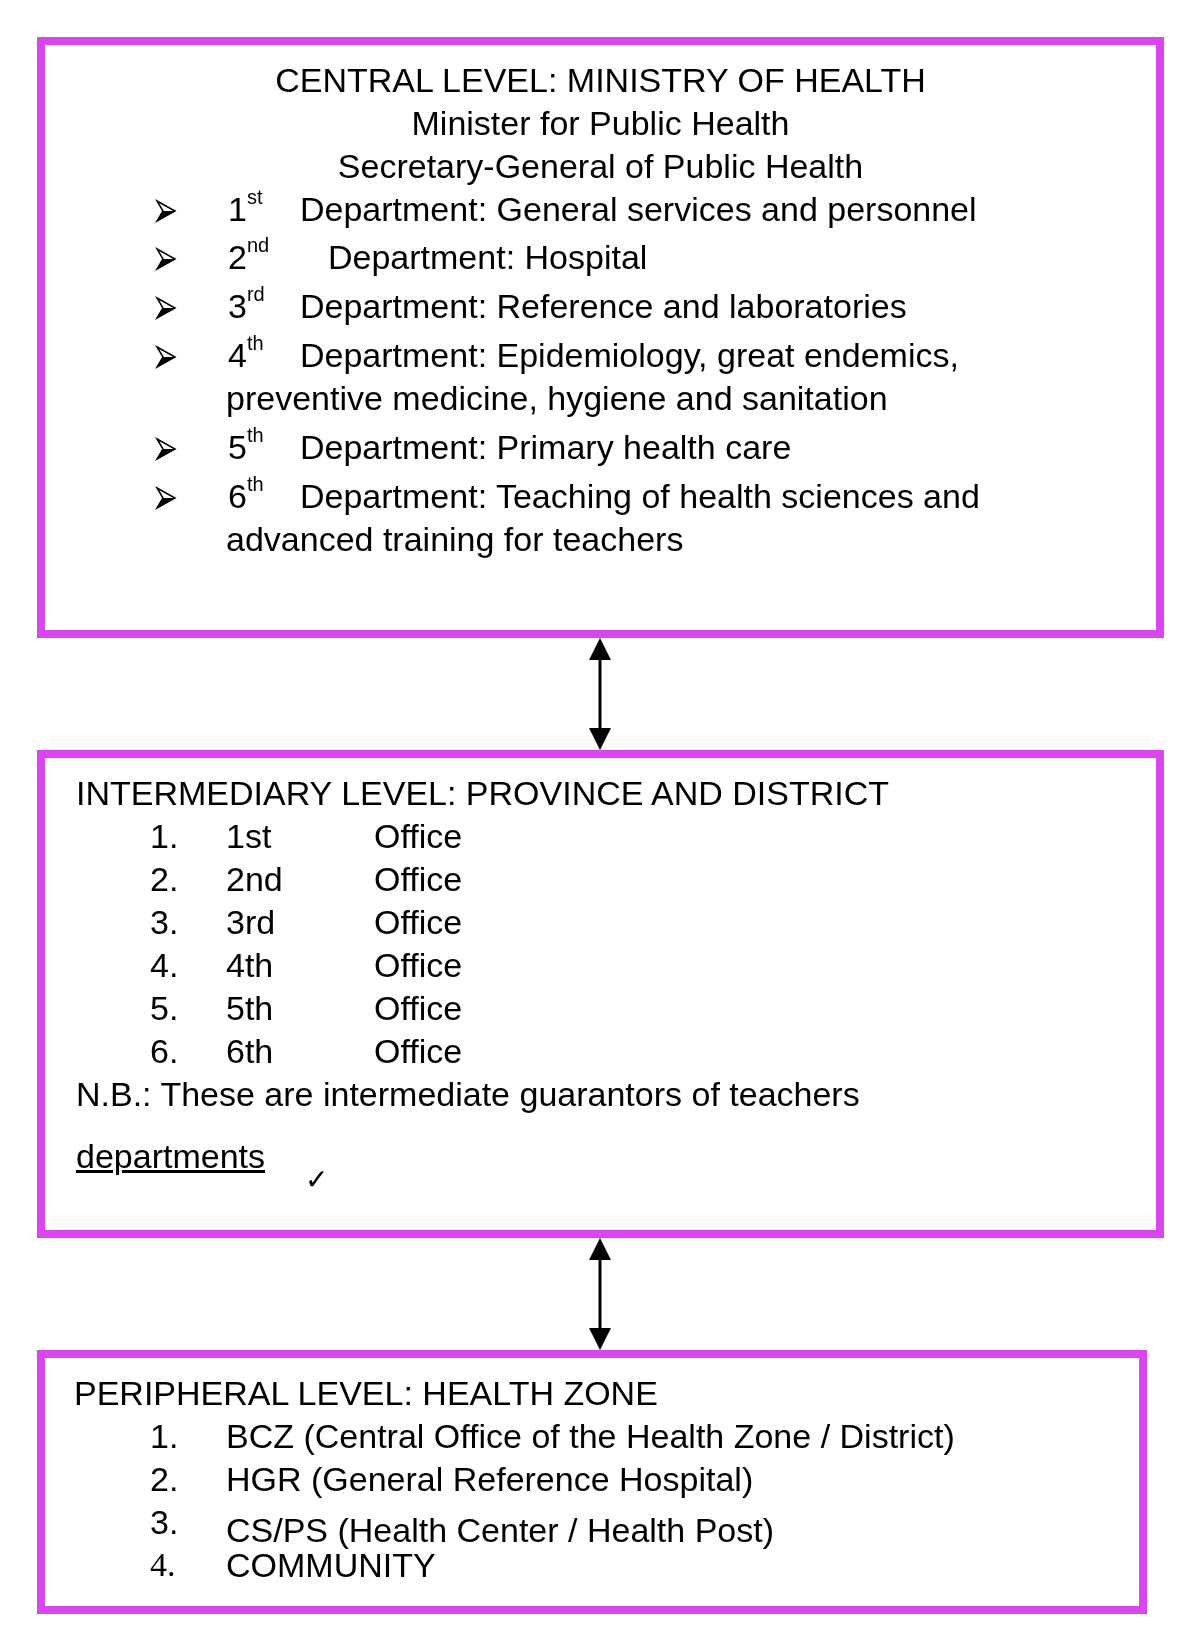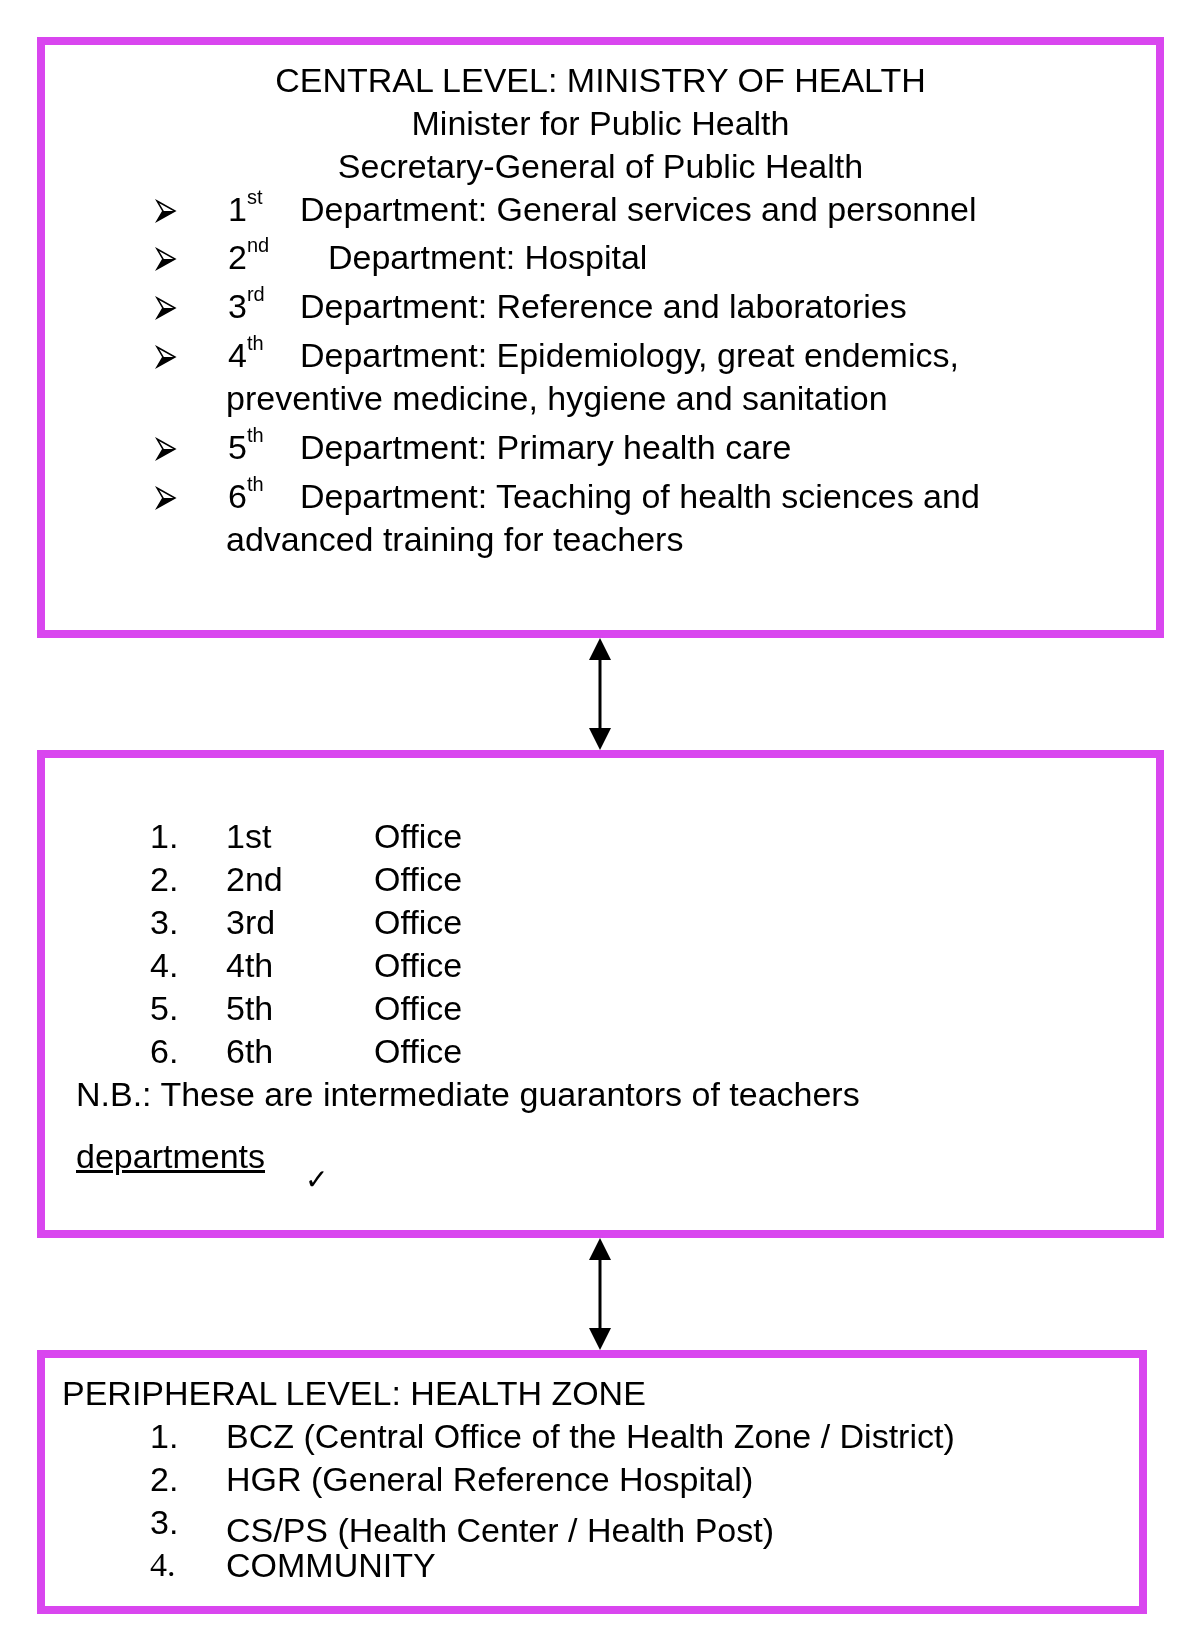--- a/index.html
+++ b/index.html
@@ -64,20 +64,21 @@
     </div>
 </div>
 
 <svg class="arrow" style="left:588px; top:638px;" width="24" height="112">
   <line x1="12" y1="18" x2="12" y2="94" stroke="#000" stroke-width="3"></line>
   <polygon points="12,0 1,22 23,22" fill="#000"></polygon>
   <polygon points="12,112 1,90 23,90" fill="#000"></polygon>
 </svg>
 
 <div class="box" id="box-inter">
+  <div class="t" style="left:31px; top:15px;">INTERMEDIARY LEVEL: PROVINCE AND DISTRICT</div>
   <div id="office-list">
       <div class="t" style="left:105px; top:58px;">1.</div>
       <div class="t" style="left:181px; top:58px;">1st</div>
       <div class="t" style="left:329px; top:58px;">Office</div>
       <div class="t" style="left:105px; top:101px;">2.</div>
       <div class="t" style="left:181px; top:101px;">2nd</div>
       <div class="t" style="left:329px; top:101px;">Office</div>
       <div class="t" style="left:105px; top:144px;">3.</div>
       <div class="t" style="left:181px; top:144px;">3rd</div>
       <div class="t" style="left:329px; top:144px;">Office</div>
@@ -96,21 +97,21 @@
   <div class="t" style="left:260px; top:402px; font-size:28px;">✓</div>
 </div>
 
 <svg class="arrow" style="left:588px; top:1238px;" width="24" height="112">
   <line x1="12" y1="18" x2="12" y2="94" stroke="#000" stroke-width="3"></line>
   <polygon points="12,0 1,22 23,22" fill="#000"></polygon>
   <polygon points="12,112 1,90 23,90" fill="#000"></polygon>
 </svg>
 
 <div class="box" id="box-periph">
-  <div class="t" style="left:17px; top:15px;">PERIPHERAL LEVEL: HEALTH ZONE</div>
+  <div class="t" style="left:29px; top:15px;">PERIPHERAL LEVEL: HEALTH ZONE</div>
   <div id="periph-list">
       <div class="t" style="left:105px; top:58px;">1.</div>
       <div class="t" style="left:181px; top:58px;">BCZ (Central Office of the Health Zone / District)</div>
       <div class="t" style="left:105px; top:101px;">2.</div>
       <div class="t" style="left:181px; top:101px;">HGR (General Reference Hospital)</div>
       <div class="t" style="left:105px; top:144px;">3.</div>
       <div class="t" style="left:181px; top:152px;">CS/PS (Health Center / Health Post)</div>
       <div class="t" style="left:105px; top:187px; font-family:&quot;Liberation Serif&quot;, serif;">4.</div>
       <div class="t" style="left:181px; top:187px;">COMMUNITY</div>
     </div>

